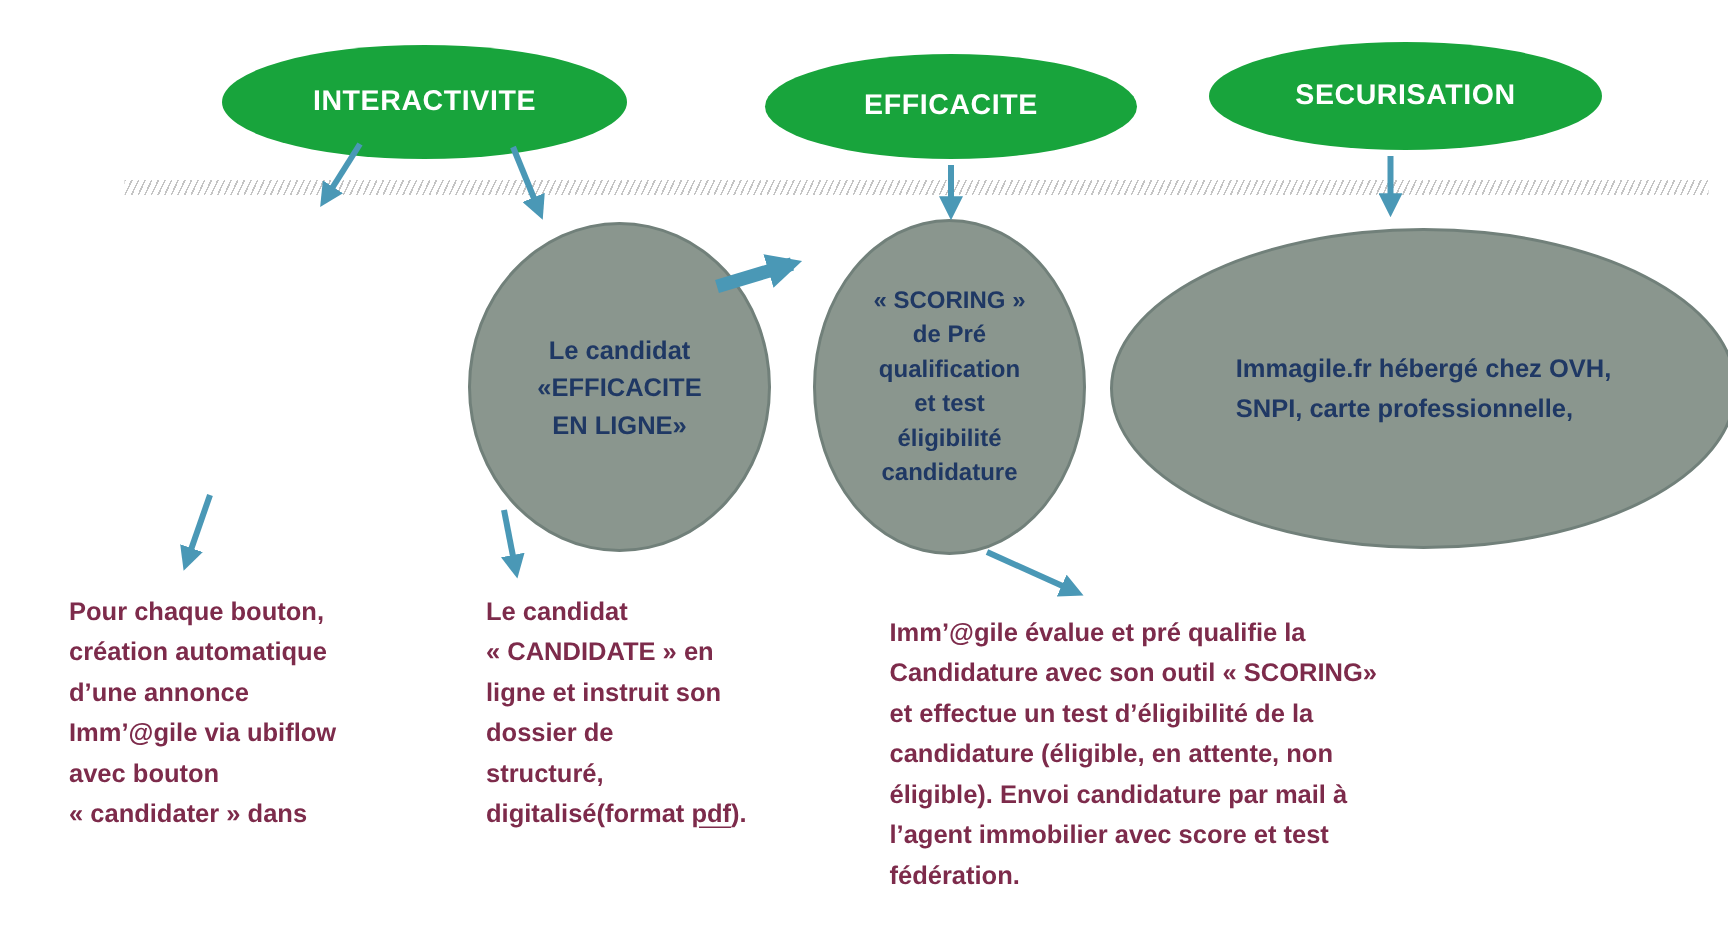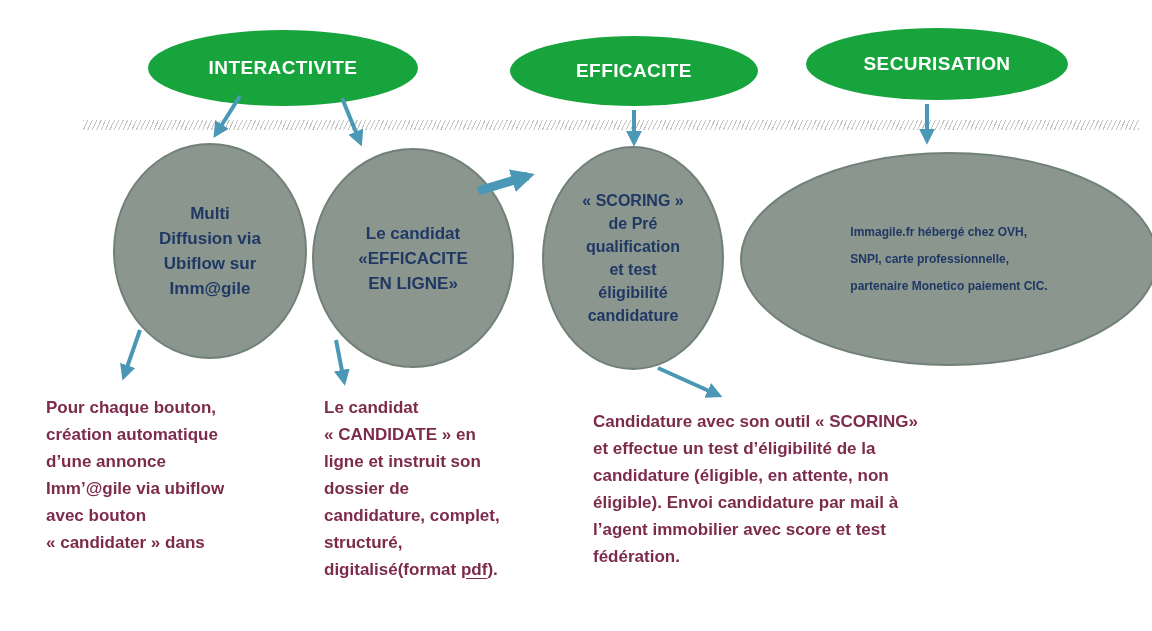--- a/index.html
+++ b/index.html
@@ -17,21 +17,21 @@
     position:absolute;
     background:repeating-linear-gradient(115deg,#c4c4c4 0,#c4c4c4 1px,#ffffff 1px,#ffffff 4px);
   }
   .bubble{
     position:absolute;border-radius:50%;
     background:#8a968e;border:2px solid #71807a;box-sizing:border-box;
     display:flex;flex-direction:column;align-items:center;justify-content:center;
     text-align:center;color:#1f3864;font-weight:bold;font-size:17px;line-height:25px;
   }
   .bubble.small-text{font-size:16px;line-height:23px;}
-  .bubble .inner-left{text-align:left;font-size:12px;line-height:27px;}
+  .bubble .inner-left{text-align:left;font-size:17px;line-height:27px;}
   .bubble .inner-left div{white-space:nowrap;}
   .note{
     position:absolute;color:#7d2b4b;font-weight:bold;font-size:17px;line-height:27px;
   }
   .note div{white-space:nowrap;}
   .u{text-decoration:underline;text-underline-offset:3px;text-align:right;}
   .overlay{position:absolute;left:0;top:0;pointer-events:none;}
 </style>
 </head>
 <body>
@@ -43,70 +43,63 @@
   </div>
   <div class="green" style="left:482px;top:36px;width:248px;height:70px;">
     <span>EFFICACITE</span>
   </div>
   <div class="green" style="left:778px;top:28px;width:262px;height:72px;">
     <span>SECURISATION</span>
   </div>
 
   <div class="hatch" style="left:55px;top:120px;width:1056px;height:10px;"></div>
 
-  <div class="bubble" style="left:85px;top:143px;width:194px;height:216px;">
-    <div>Multi</div>
-    <div>Diffusion via</div>
-    <div>Ubiflow sur</div>
-    <div>Imm@gile</div>
-  </div>
 
   <div class="bubble" style="left:284px;top:148px;width:202px;height:220px;">
     <div>Le candidat</div>
     <div>«EFFICACITE</div>
     <div>EN LIGNE»</div>
   </div>
 
   <div class="bubble small-text" style="left:514px;top:146px;width:182px;height:224px;">
     <div>« SCORING »</div>
     <div>de Pré</div>
     <div>qualification</div>
     <div>et test</div>
     <div>éligibilité</div>
     <div>candidature</div>
   </div>
 
   <div class="bubble" style="left:712px;top:152px;width:418px;height:214px;">
     <div class="inner-left">
       <div>Immagile.fr hébergé chez OVH,</div>
       <div>SNPI, carte professionnelle,</div>
-      <div>partenaire Monetico paiement CIC.</div>
     </div>
   </div>
 
   <div class="note" style="left:18px;top:394px;width:255px;">
     <div>Pour chaque bouton,</div>
     <div>création automatique</div>
     <div>d’une annonce</div>
     <div>Imm’@gile via ubiflow</div>
     <div>avec  bouton</div>
     <div>« candidater » dans</div>
   </div>
 
   <div class="note" style="left:296px;top:394px;width:245px;">
     <div>Le candidat</div>
     <div>« CANDIDATE » en</div>
     <div>ligne et instruit son</div>
     <div>dossier de</div>
-    <div>candidature, complet,</div>
     <div>structuré,</div>
     <div><span>digitalisé(format </span><span class="u">pdf</span><span>).</span></div>
   </div>
 
   <div class="note" style="left:565px;top:408px;width:410px;">
+    <div>Imm’@gile évalue et pré qualifie la</div>
     <div>Candidature avec son outil « SCORING»</div>
     <div>et effectue un test d’éligibilité de la</div>
     <div>candidature (éligible, en attente, non</div>
     <div>éligible). Envoi candidature par mail  à</div>
     <div>l’agent immobilier avec score et test</div>
     <div>fédération.</div>
   </div>
 
   <svg class="overlay" width="1152" height="631" viewBox="0 0 1152 631">
     <defs>

